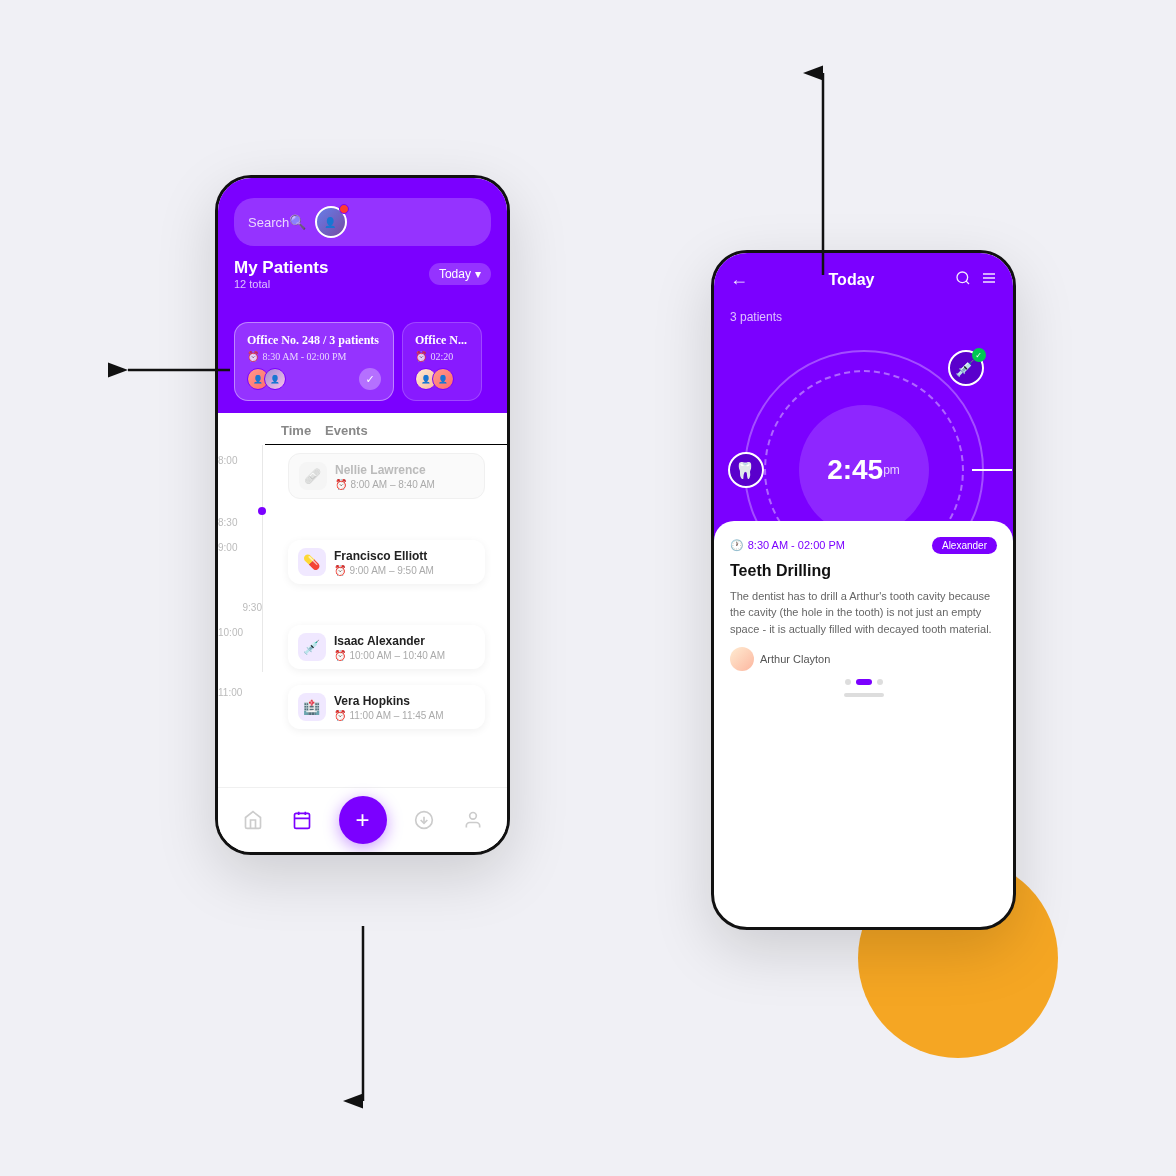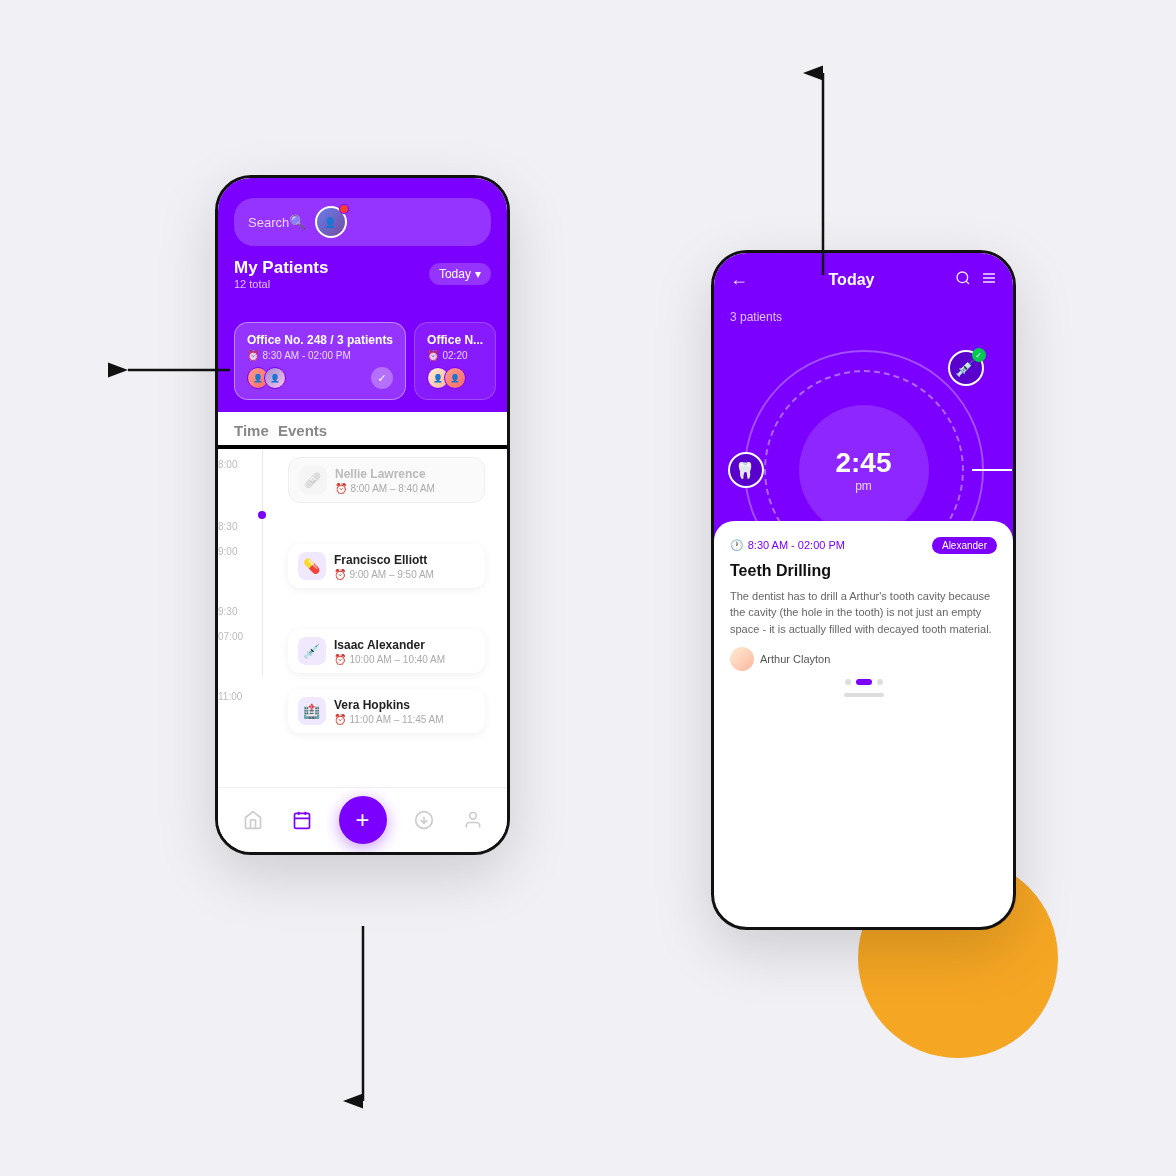--- a/index.html
+++ b/index.html
@@ -118,20 +118,21 @@
       font-size: 11px;
     }
 
     
     .office-cards-row {
       display: flex;
       gap: 8px;
       padding: 12px 16px;
       background: #7B00FF;
       overflow: hidden;
+      font-family: Liberation Serif, serif;
     }
 
     .office-card {
       border-radius: 14px;
       padding: 10px 12px;
       min-width: 160px;
       flex-shrink: 0;
     }
 
     .office-card-active {
@@ -197,24 +198,25 @@
     
     .schedule-section {
       flex: 1;
       padding: 0;
       overflow: hidden;
     }
 
     .schedule-header {
       display: flex;
       padding: 10px 16px 6px;
-      font-size: 15px;
+      font-size: 13px;
       color: #888;
       font-weight: 600;
-      border-bottom: 4px solid #000000;
+      border-bottom: 1px solid #000000;
+      margin-left: 47px;
     }
 
     .time-col-header { width: 44px; }
 
     .schedule-body {
       padding: 0;
     }
 
     .schedule-row {
       display: flex;
@@ -414,21 +416,21 @@
     }
 
     .clock-inner-fill {
       width: 130px;
       height: 130px;
       border-radius: 50%;
       background: rgba(255,255,255,0.15);
       display: flex;
       align-items: center;
       justify-content: center;
-      flex-direction: column;
+      flex-direction: row;
     }
 
     .clock-time {
       color: #fff;
       font-size: 28px;
       font-weight: 700;
     }
 
     .clock-ampm {
       color: rgba(255,255,255,0.8);
@@ -758,26 +760,26 @@
                 <div class="event-time">
                   <span>⏰</span>
                   9:00 AM – 9:50 AM
                 </div>
               </div>
             </div>
           </div>
         </div>
       </div>
 
-      <div class="schedule-row" style="min-height:24px;">
+      <div class="schedule-row" style="min-height:24px;text-align:right;">
         <div class="time-label">9:30</div>
       </div>
 
       <div class="schedule-row">
-        <div class="time-label">07:00</div>
+        <div class="time-label">10:00</div>
         <div style="flex:1; margin: 4px 10px 4px 14px;">
           <div class="event-card">
             <div class="event-row-inner">
               <div class="event-icon">💉</div>
               <div>
                 <div class="event-name">Isaac Alexander</div>
                 <div class="event-time">
                   <span>⏰</span>
                   10:00 AM – 10:40 AM
                 </div>

